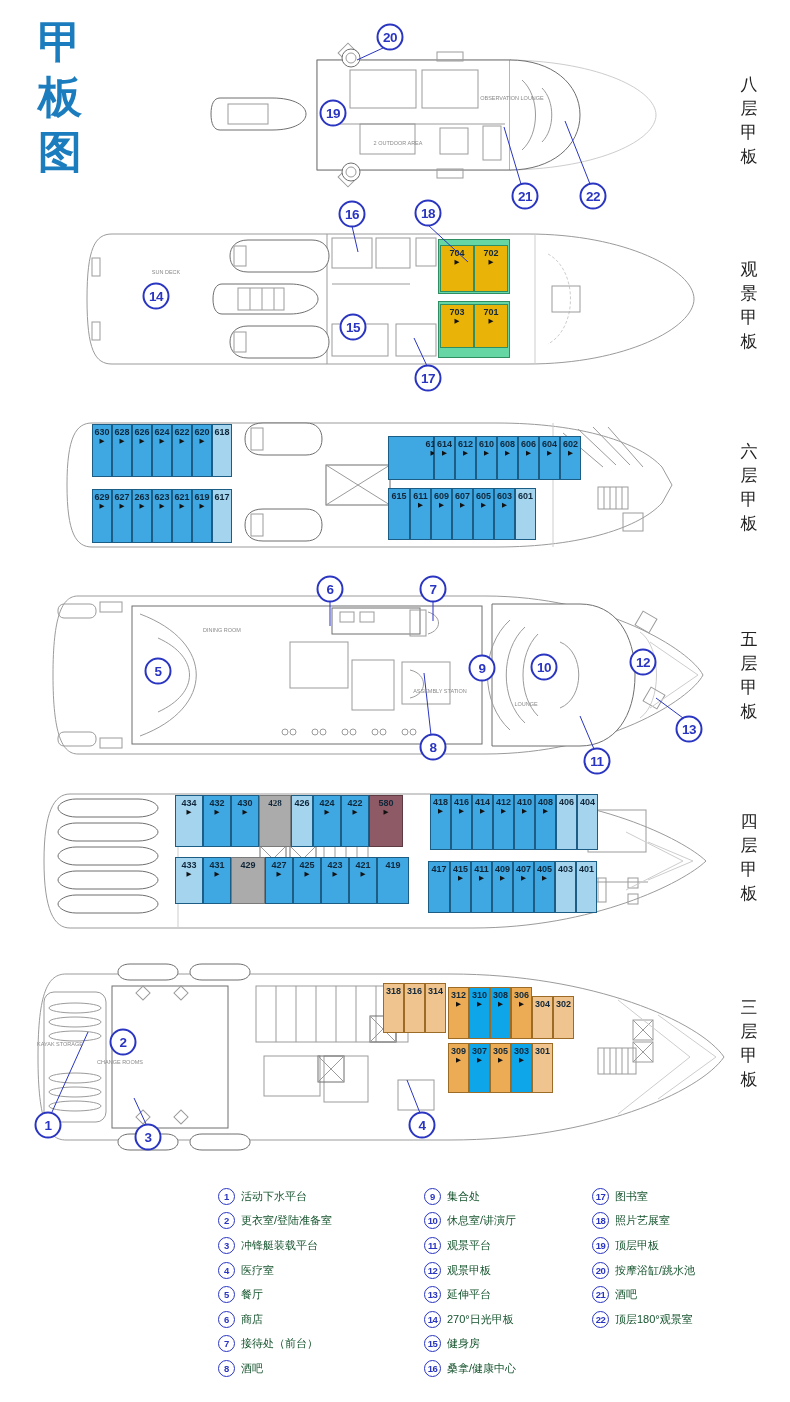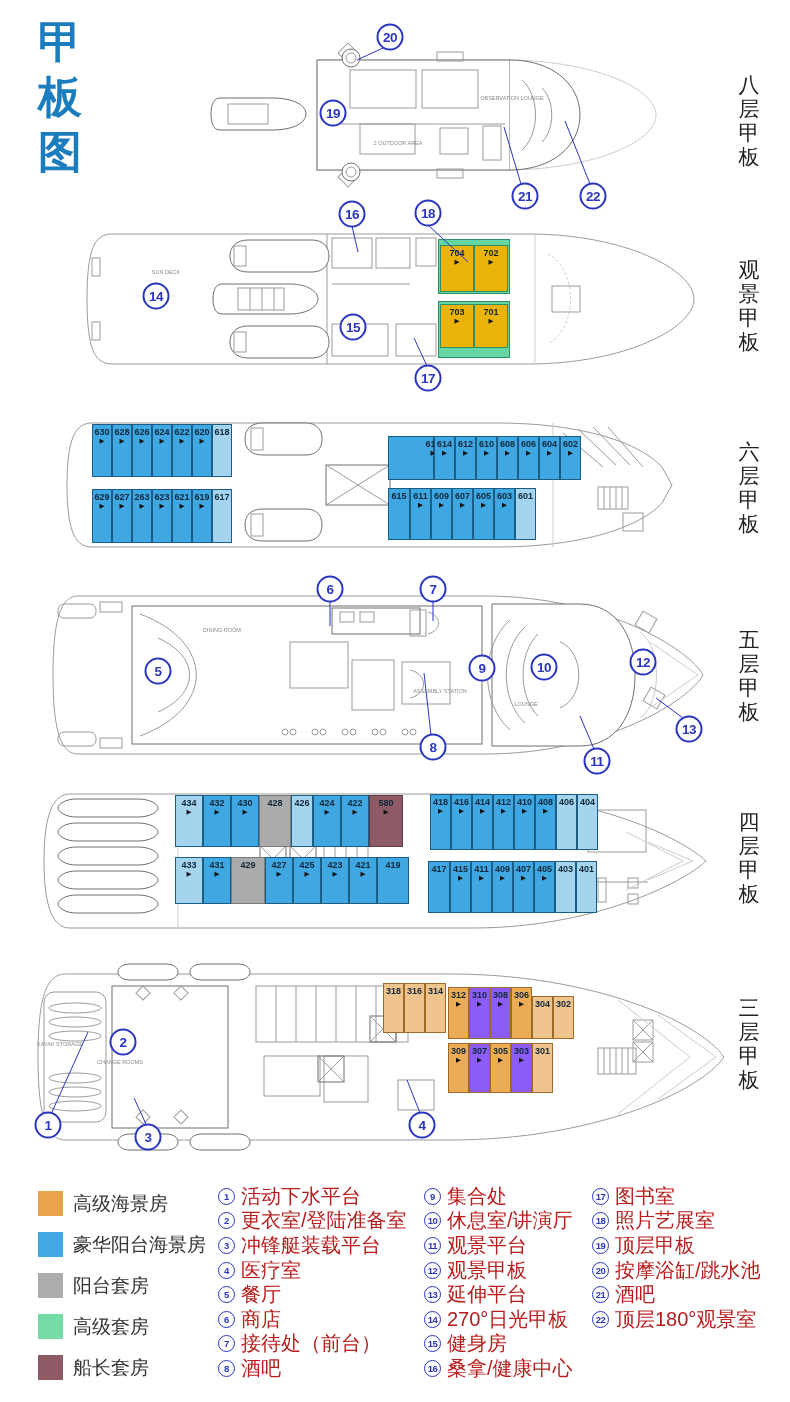--- a/index.html
+++ b/index.html
@@ -1,18 +1,18 @@
 <!DOCTYPE html>
 <html><head>
 <meta charset="utf-8">
 <style>
   html,body{margin:0;padding:0;background:#fff;font-family:"Liberation Sans",sans-serif;}
   .page{position:relative;width:790px;height:1402px;background:#fff;overflow:hidden;}
   .title{position:absolute;left:38px;top:14px;font-size:44px;font-weight:bold;color:#1B7CBE;line-height:55px;white-space:pre-line;}
-  .decklabel{position:absolute;left:736px;width:26px;font-size:21px;line-height:24px;color:#222;text-align:center;word-break:break-all;}
+  .decklabel{position:absolute;left:736px;width:26px;font-size:17px;line-height:24px;color:#222;text-align:center;word-break:break-all;}
   .plan{position:absolute;}
   .plan path,.plan rect,.plan line,.plan circle,.plan ellipse{fill:none;stroke:#9b9b9b;stroke-width:1;}
   .plan .sd{stroke:#6f6f6f;}
   .plan .sf{stroke:#cdcdcd;}
   .plan .fw{fill:#fff;}
   .leaders{position:absolute;left:0;top:0;pointer-events:none;}
   .leaders line{stroke:#2A35C1;stroke-width:1;}
   .callout{position:absolute;width:27px;height:27px;border:2px solid #2A35C1;border-radius:50%;background:#fff;color:#2A35C1;
     font-size:13.5px;font-weight:bold;display:flex;align-items:center;justify-content:center;
     transform:translate(-50%,-50%);box-sizing:border-box;letter-spacing:-0.5px;}
@@ -21,38 +21,38 @@
   .room{box-sizing:border-box;border:1px solid #1c5d85;display:flex;flex-direction:column;align-items:center;
     padding-top:3px;gap:1px;flex:none;}
   .rnum{font-size:9px;font-weight:bold;color:#10273a;line-height:1;}
   .arrow{font-size:6.5px;color:#111;line-height:1;}
   .b{background:#3FA7E2;}
   .lb{background:#A5D4EE;}
   .g{background:#ABABAB;border-color:#7a7a7a;}
   .m{background:#8E5A66;border-color:#5e3a42;}
   .o1{background:#F0C48E;border-color:#9c6b25;}
   .o2{background:#EBAC55;border-color:#9c6b25;}
-  .o3{background:#8b5cf6;border-color:#9c6b25;}
+  .o3{background:#0ea5e9;border-color:#9c6b25;}
   .gn{background:#eab308;border-color:#2F8F63;}
   .na .arrow{visibility:hidden;}
   .off{margin-top:9px;}
   .d6 .room{width:20px;} .d6r .room{width:21px;}
   .d4 .room{width:28px;} .d4r .room{width:21px;}
   .d3 .room{width:21px;}
   .greenblock{position:absolute;background:#66D6A4;border:1px solid #2F8F63;display:flex;box-sizing:border-box;}
   .greenblock .room{width:34px;}
   .lg-types{position:absolute;left:38px;top:1183px;display:flex;flex-direction:column;}
   .lg-type{display:flex;align-items:center;height:41px;gap:10px;}
   .swatch{width:25px;height:25px;flex:none;}
   .lg-label{font-size:19px;color:#333;}
   .lg-col{position:absolute;top:1184px;display:flex;flex-direction:column;}
   .lg-item{display:flex;align-items:center;height:24.6px;gap:6px;}
   .lnum{width:17px;height:17px;border:1.5px solid #2A35C1;border-radius:50%;color:#2A35C1;font-size:9.5px;font-weight:bold;
     display:flex;align-items:center;justify-content:center;box-sizing:border-box;flex:none;letter-spacing:-0.5px;}
-  .lg-text{font-size:20px;color:#b91c1c;white-space:nowrap;}
+  .lg-text{font-size:11px;color:#14532d;white-space:nowrap;}
 </style>
 </head>
 <body>
 
 <div class="page">
 
   <div class="title">甲
 板
 图</div>
 
@@ -359,21 +359,21 @@
         <span class="arrow">▶</span>
       </div>
       <div class="room b">
         <span class="rnum">432</span>
         <span class="arrow">▶</span>
       </div>
       <div class="room b">
         <span class="rnum">430</span>
         <span class="arrow">▶</span>
       </div>
-      <div class="room g na" style="width: 32px;">
+      <div class="room g na" style="width: 32px; font-family: Liberation Serif, serif;">
         <span class="rnum">428</span>
         <span class="arrow">▶</span>
       </div>
       <div class="room lb na" style="width: 22px;">
         <span class="rnum">426</span>
         <span class="arrow">▶</span>
       </div>
       <div class="room b">
         <span class="rnum">424</span>
         <span class="arrow">▶</span>
@@ -721,43 +721,20 @@
   <span class="micro" style="left: 222px; top: 630px;">DINING ROOM</span>
       <span class="micro" style="left: 440px; top: 691px;">ASSEMBLY STATION</span>
       <span class="micro" style="left: 526px; top: 704px;">LOUNGE</span>
     </div>
   <div>
 
   <span class="micro" style="left: 60px; top: 1044px;">KAYAK STORAGE</span>
       <span class="micro" style="left: 120px; top: 1062px;">CHANGE ROOMS</span>
     </div>
 
-  <div class="lg-types">
-
-  <div class="lg-type">
-        <span class="swatch" style="background: rgb(233, 164, 73);"></span>
-        <span class="lg-label">高级海景房</span>
-      </div>
-      <div class="lg-type">
-        <span class="swatch" style="background: rgb(65, 168, 230);"></span>
-        <span class="lg-label">豪华阳台海景房</span>
-      </div>
-      <div class="lg-type">
-        <span class="swatch" style="background: rgb(172, 172, 172);"></span>
-        <span class="lg-label">阳台套房</span>
-      </div>
-      <div class="lg-type">
-        <span class="swatch" style="background: rgb(118, 220, 167);"></span>
-        <span class="lg-label">高级套房</span>
-      </div>
-      <div class="lg-type">
-        <span class="swatch" style="background: rgb(142, 90, 102);"></span>
-        <span class="lg-label">船长套房</span>
-      </div>
-    </div>
   <div class="lg-col" style="left:218px">
 
   <div class="lg-item">
         <span class="lnum">1</span>
         <span class="lg-text">活动下水平台</span>
       </div>
       <div class="lg-item">
         <span class="lnum">2</span>
         <span class="lg-text">更衣室/登陆准备室</span>
       </div>

